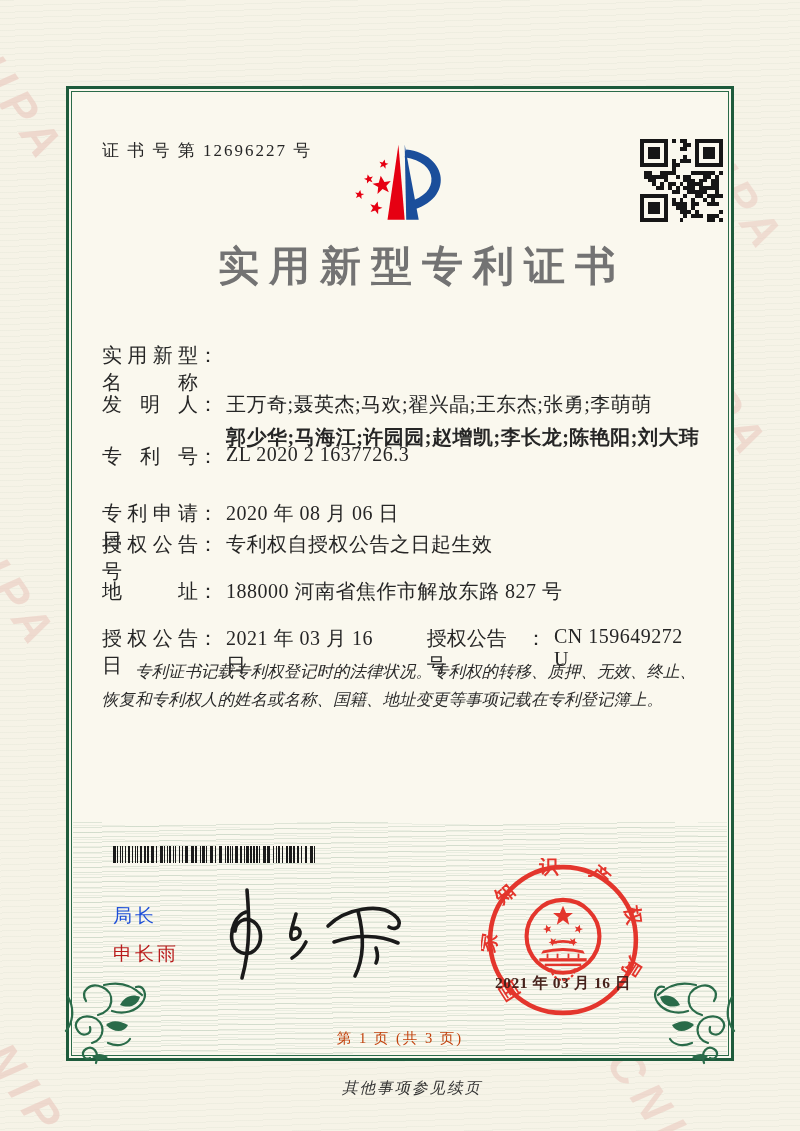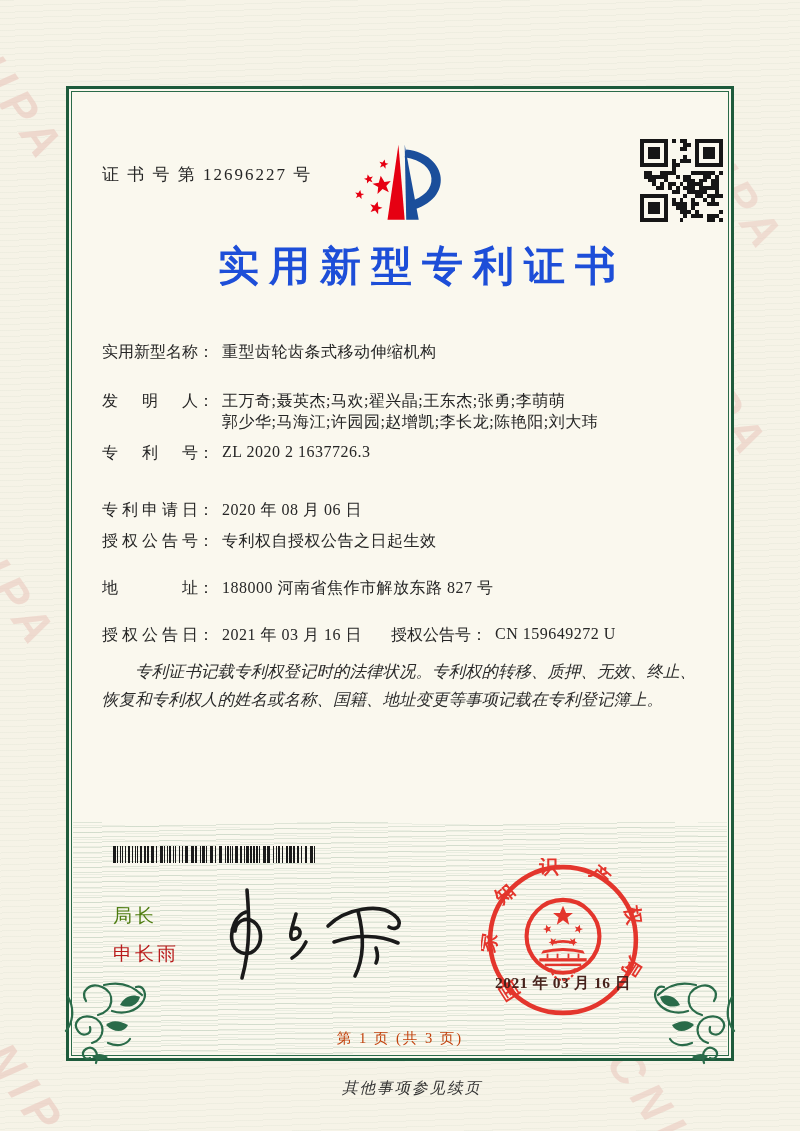--- a/index.html
+++ b/index.html
@@ -31,43 +31,43 @@
     position:absolute;left:4px;right:4px;bottom:4px;height:232px;pointer-events:none;
     background:
       repeating-linear-gradient(179deg,rgba(110,150,120,0.20) 0 1px,transparent 1px 5px),
       repeating-linear-gradient(181deg,rgba(110,150,120,0.10) 0 1px,transparent 1px 7px);
   }
   .corner-ornament{position:absolute;width:104px;height:104px;pointer-events:none;}
   .corner-ornament.left{left:-7px;bottom:-9px;}
   .corner-ornament.right{right:-7px;bottom:-9px;transform:scaleX(-1);}
 
   .abs{position:absolute;}
-  .cert-no{left:102px;top:139px;font-size:17px;letter-spacing:2px;margin-top:24px;}
+  .cert-no{left:102px;top:139px;font-size:17px;letter-spacing:2px;}
   .logo{left:322px;top:132px;width:156px;height:102px;}
   .qr{left:640px;top:139px;width:83px;height:83px;}
   .title{
     left:0;right:0;top:239px;text-align:center;
-    font-size:41px;font-weight:700;letter-spacing:10px;color:#1d4ed8;padding-left:44px;
-  }
-  .row{left:102px;width:600px;font-size:16px;display:flex;align-items:flex-start;}
+    font-size:41px;font-weight:700;letter-spacing:10px;color:#737373;padding-left:44px;
+  }
+  .row{left:102px;width:600px;font-size:20px;display:flex;align-items:flex-start;}
   .flabel{
     display:inline-block;width:96px;flex:0 0 96px;
     text-align:justify;text-align-last:justify;
   }
   .colon{display:inline-block;margin-right:8px;}
   .fvalue{letter-spacing:0.5px;}
-  .fvalue .l2{margin-top:0;}
+  .fvalue .l2{margin-top:6px;font-weight:bold;}
   .pair2{margin-left:29px;display:flex;}
   .body-text{
     left:102px;top:658px;width:600px;font-size:16.5px;line-height:27.5px;
     font-style:italic;color:#2b2b2b;
   }
   .body-text p{margin:0;text-indent:2em;}
   .barcode{left:113px;top:846px;width:205px;height:17px;}
-  .sig-role{left:113px;top:903px;font-size:19px;letter-spacing:3px;color:#4d7c0f;}
+  .sig-role{left:113px;top:903px;font-size:19px;letter-spacing:3px;color:#1d4ed8;}
   .sig-name{left:113px;top:941px;font-size:19px;letter-spacing:3px;color:#b91c1c;}
   .signature{left:216px;top:884px;width:200px;height:98px;}
   .seal{left:481px;top:858px;width:164px;height:164px;}
   .seal-date{
     left:481px;top:973px;width:164px;text-align:center;
     font-size:15.5px;font-weight:600;color:#47221c;letter-spacing:0.5px;
   }
   .page-info{left:0;right:0;top:1029px;text-align:center;font-size:14.5px;letter-spacing:2px;color:#c2410c;}
   .continuation{left:0;right:0;top:1078px;text-align:center;font-size:15.5px;font-style:italic;letter-spacing:2px;color:#333;padding-left:24px;}
 </style>
@@ -274,21 +274,20 @@
         <rect x="18" y="20" width="1" height="1"></rect>
         <rect x="20" y="20" width="1" height="1"></rect>
       </g>
     </svg>
 
   <div class="abs title">实用新型专利证书</div>
 
   <div class="abs row" style="top:342px">
     <span class="flabel">实用新型名称</span>
       <span class="colon">：</span>
-    <span class="fvalue">重型齿轮齿条式移动伸缩机构</span>
   </div>
 
   <div class="abs row" style="top:391px">
     <span class="flabel">发明人</span>
       <span class="colon">：</span>
     <span class="fvalue">
       <div>王万奇;聂英杰;马欢;翟兴晶;王东杰;张勇;李萌萌</div>
       <div class="l2">郭少华;马海江;许园园;赵增凯;李长龙;陈艳阳;刘大玮</div>
     </span>
   </div>

